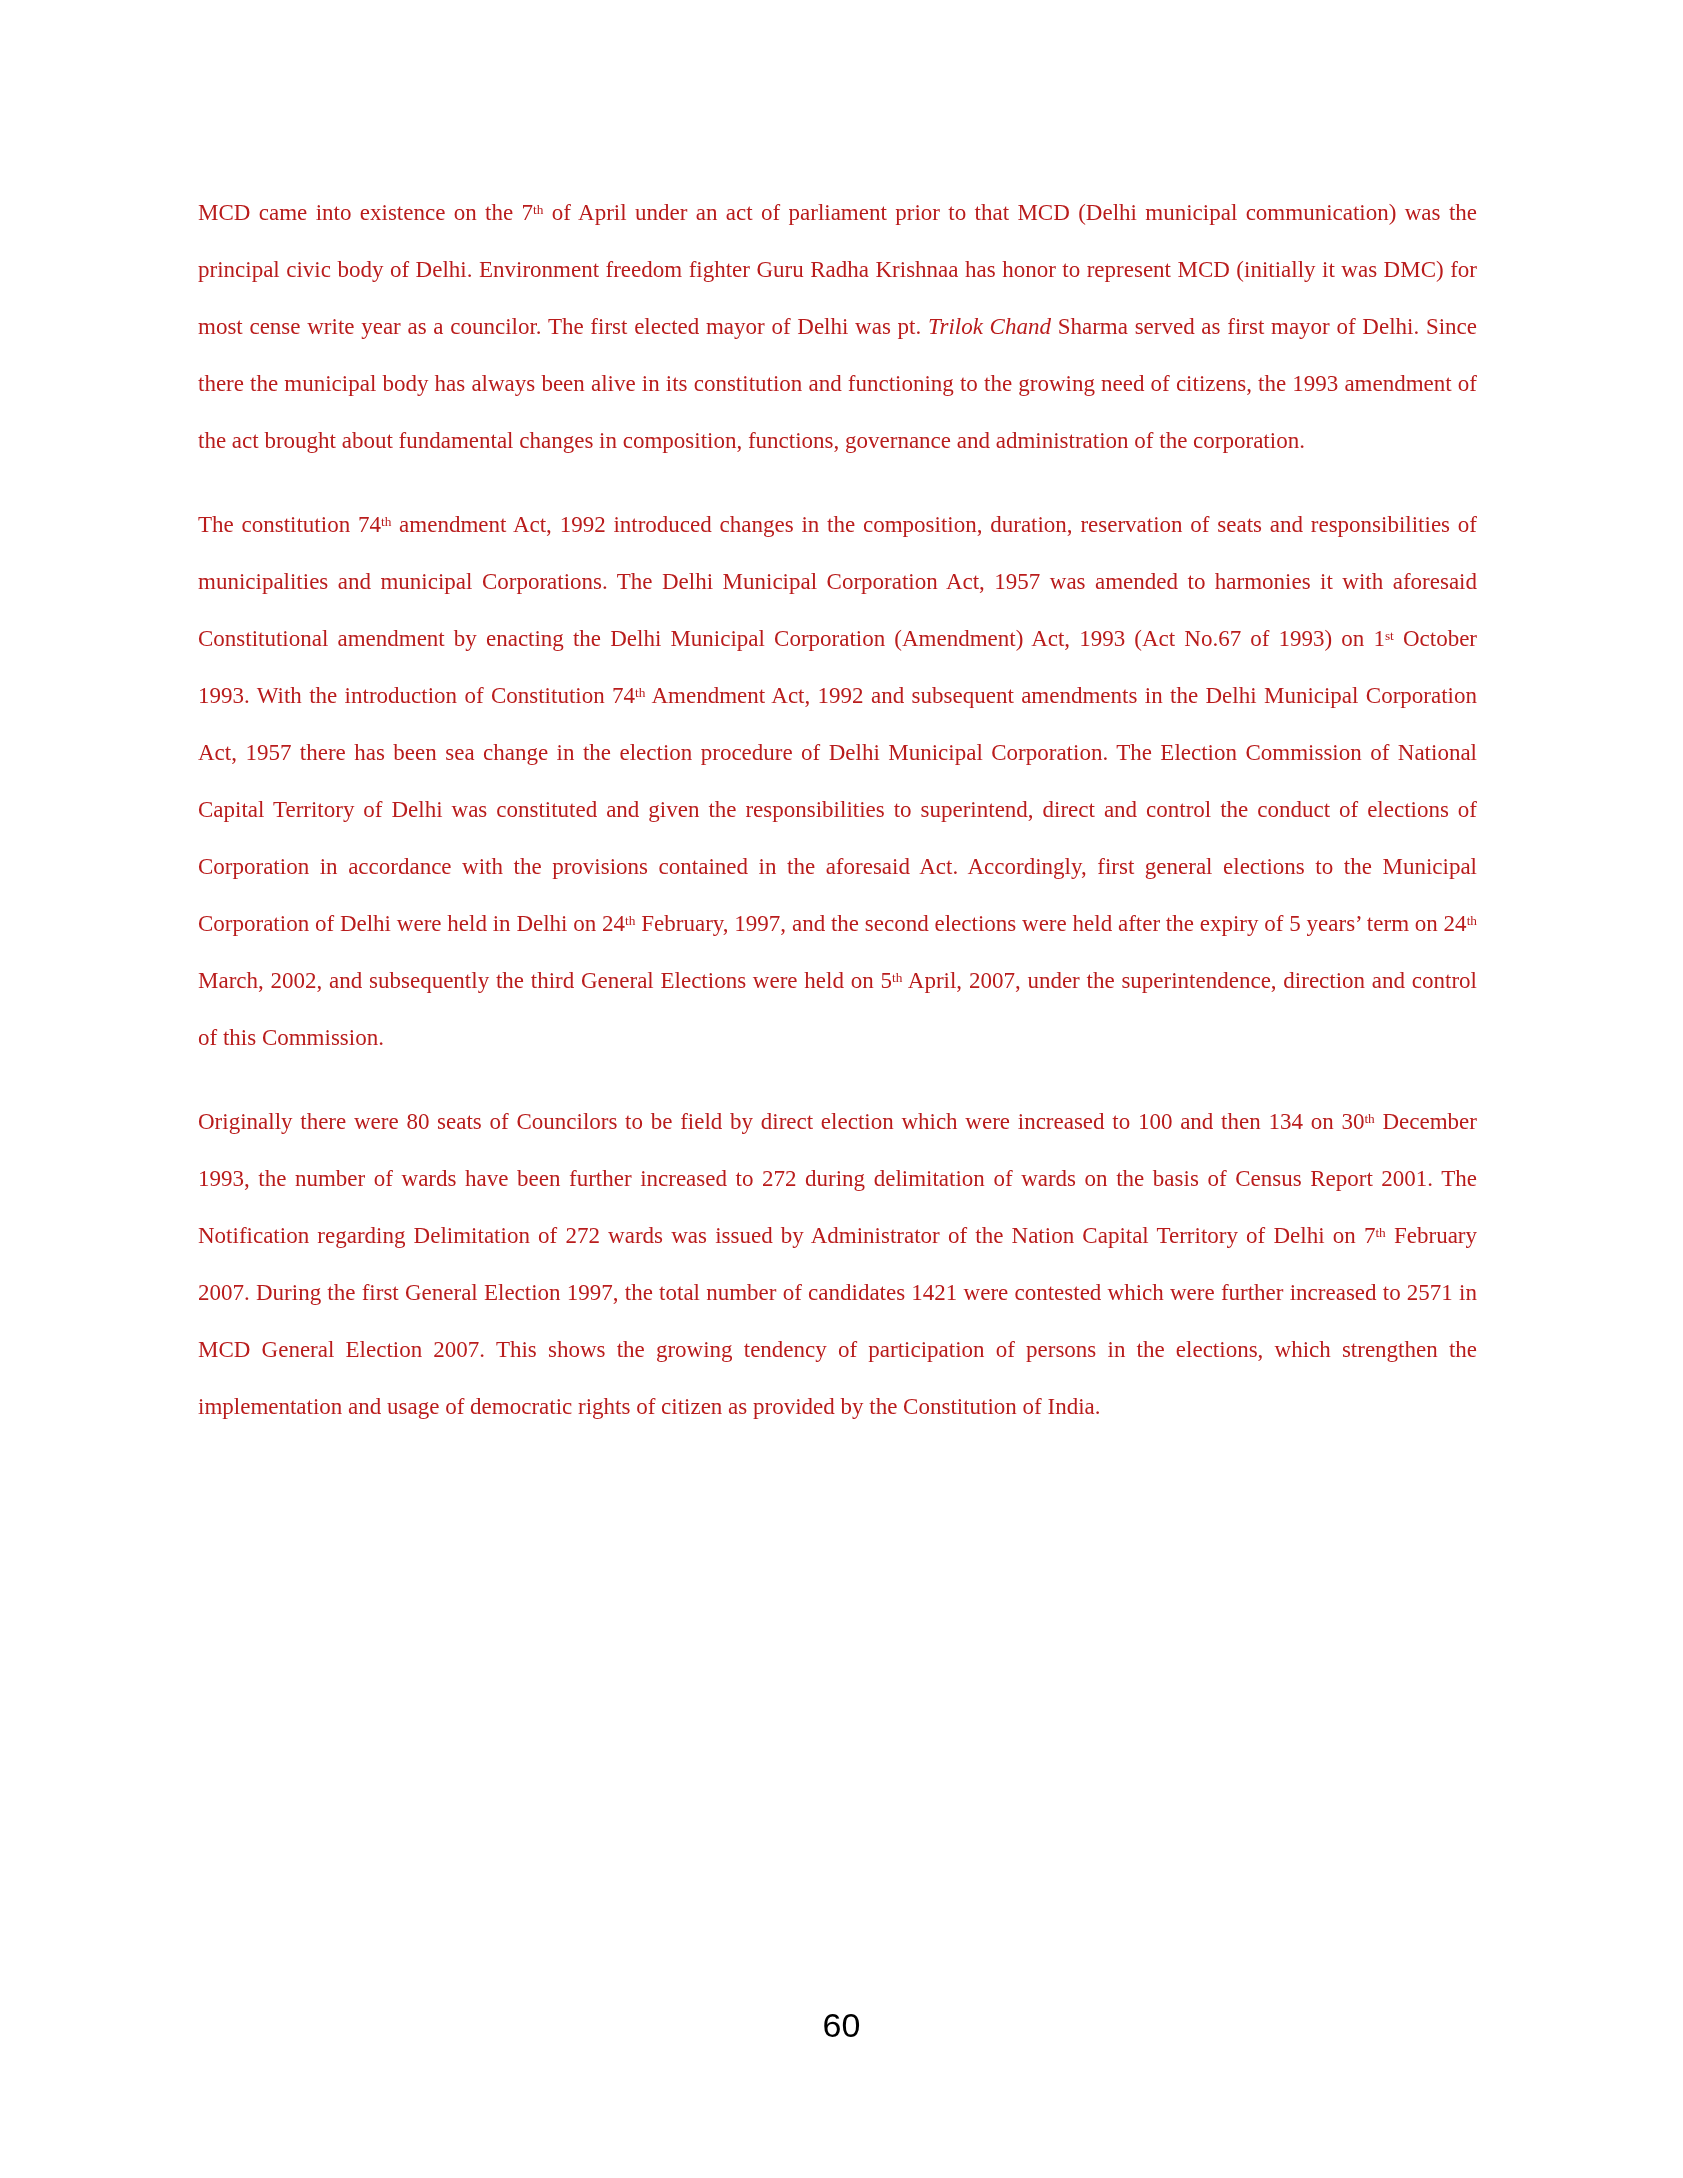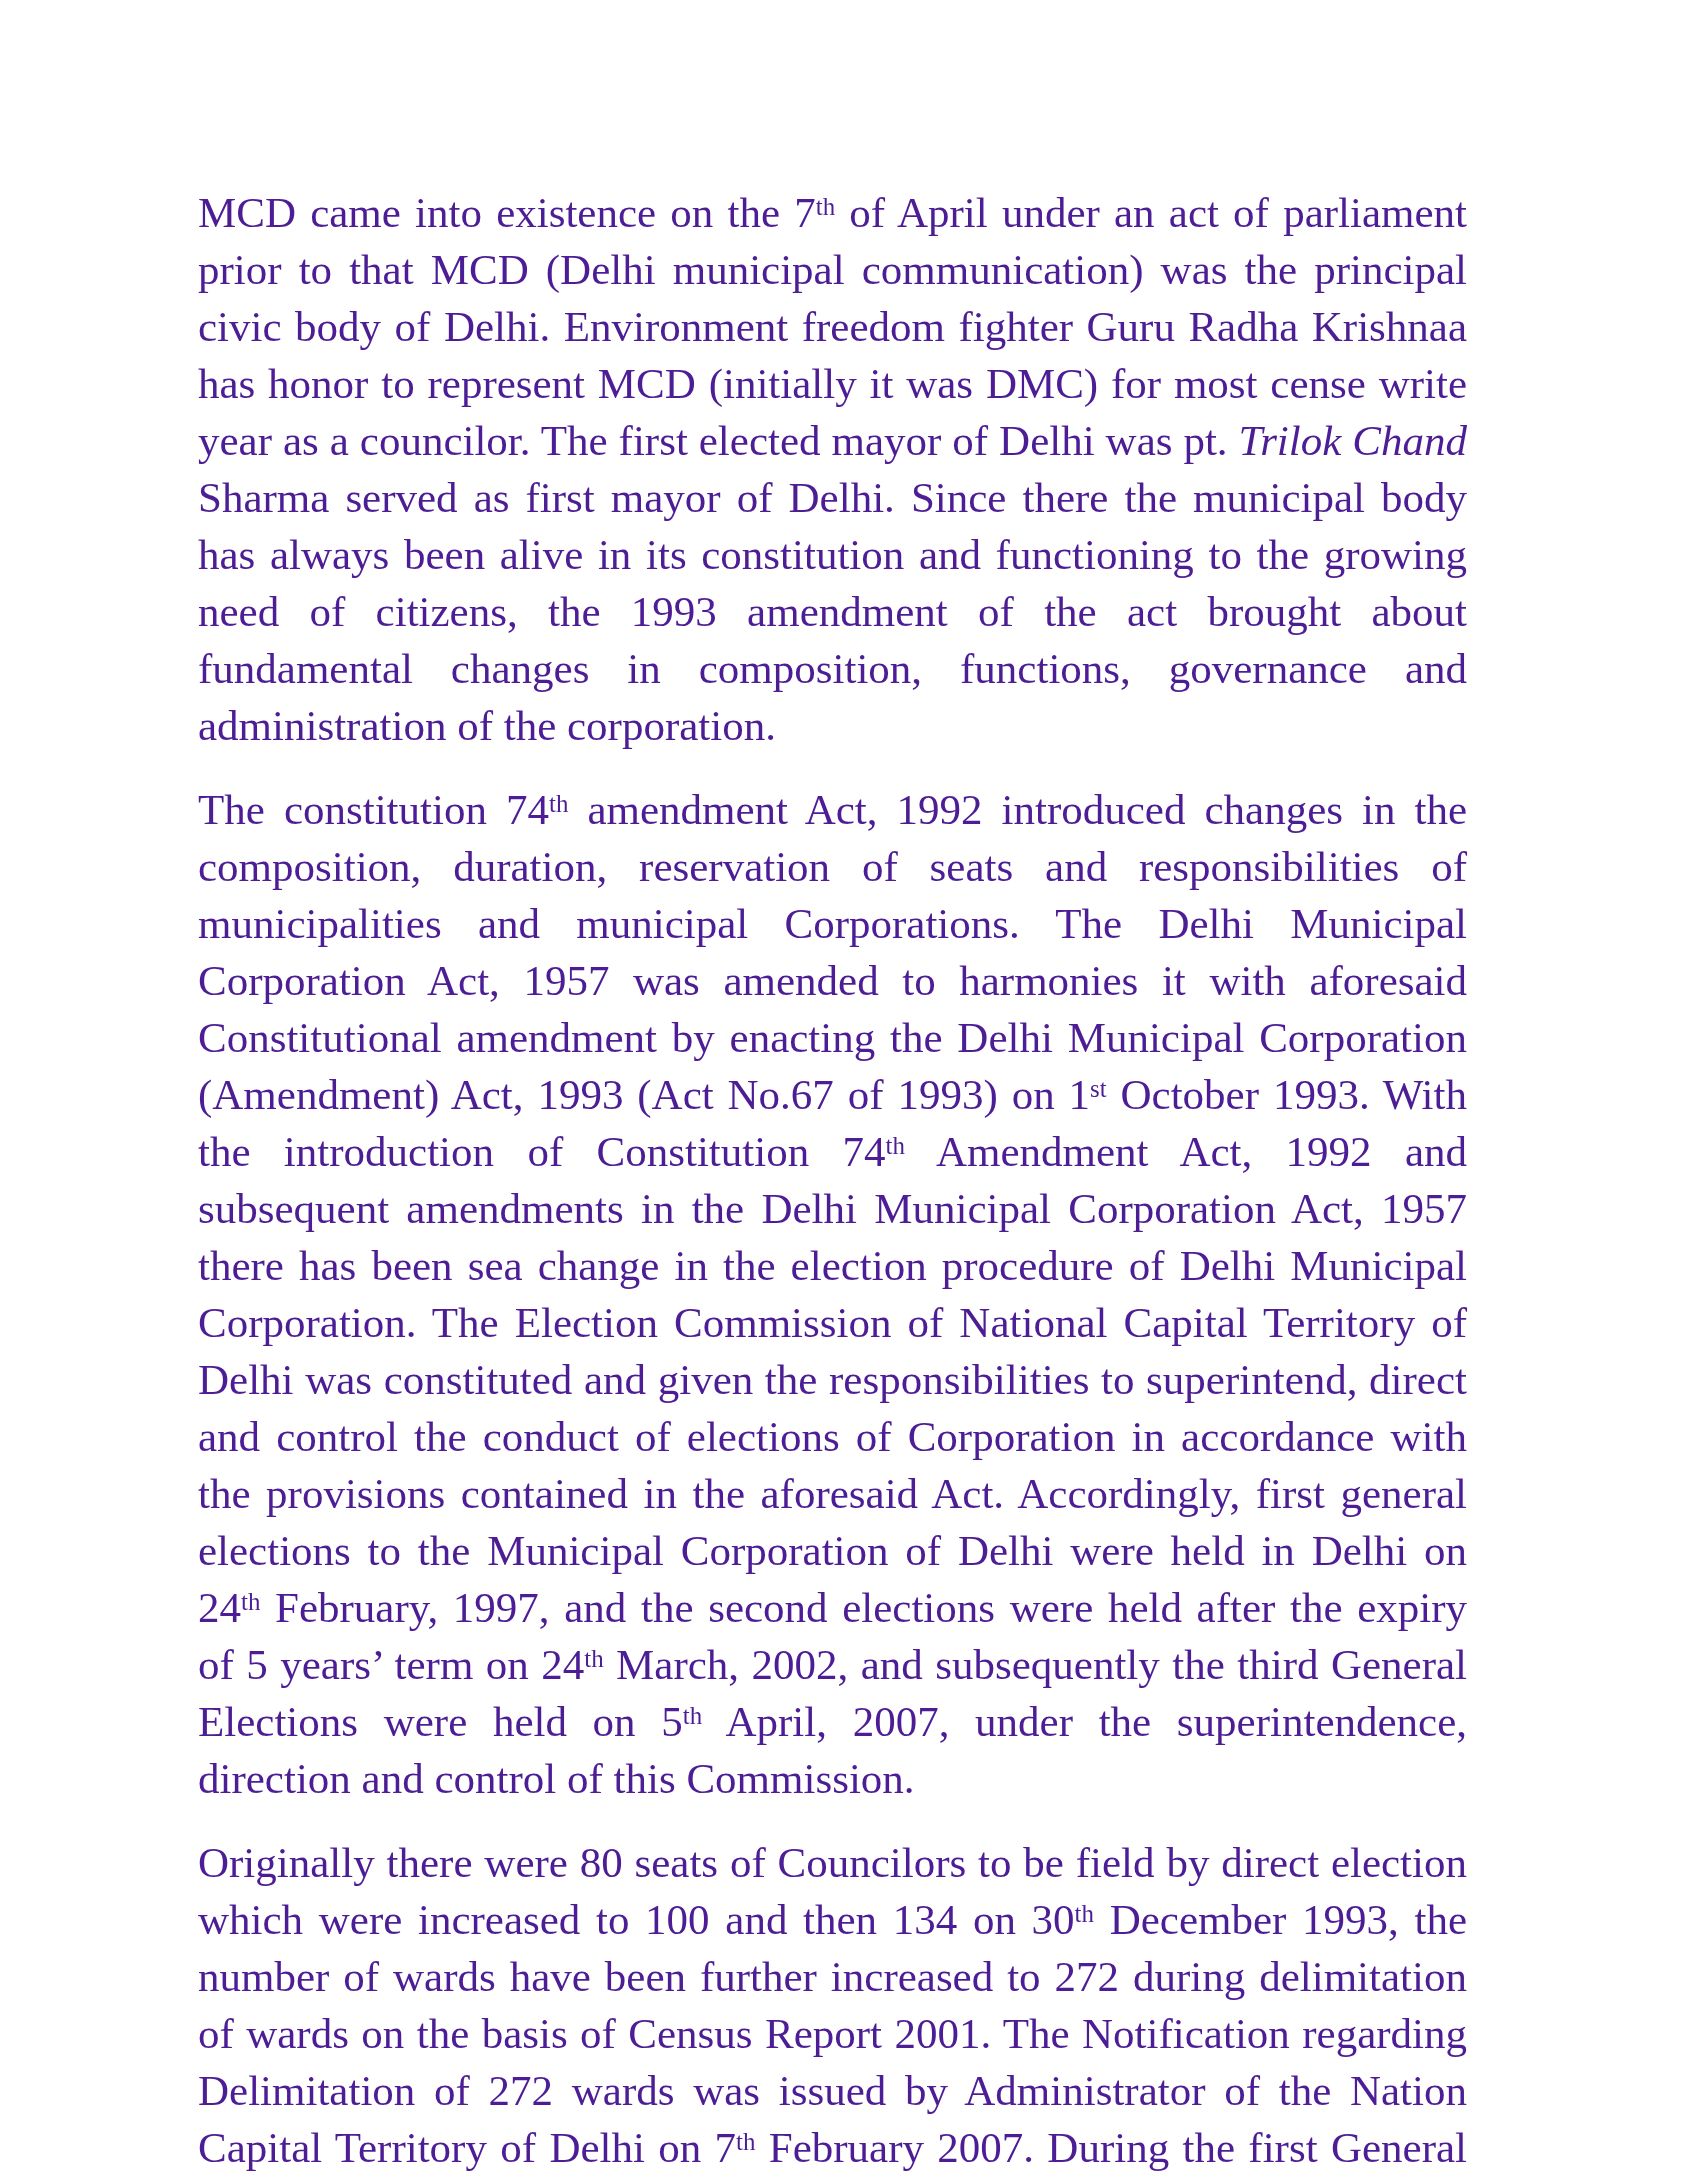--- a/index.html
+++ b/index.html
@@ -15,26 +15,26 @@
     color: #000000;
     overflow: hidden;
   }
   .doc-body {
     position: absolute;
     left: 198px;
     top: 184px;
     width: 1287px;
   }
   .para {
-    margin: 0 18px 27px 0;
+    margin: 0 8px 27px 0;
     font-family: "Liberation Serif", serif;
-    font-size: 43px;
+    font-size: 23px;
     line-height: 57px;
     text-align: justify;
-    color: #4c1d95;
+    color: #b91c1c;
   }
   .para:last-child {
     margin-bottom: 0;
     font-family: Liberation Serif, serif;
   }
   .run-sup {
     font-size: 0.58em;
     line-height: 0;
     position: relative;
     top: -0.48em;
@@ -56,14 +56,15 @@
 </style>
 </head>
 <body>
 
 <div class="page">
   <div class="doc-body">
       <p class="para"><span>MCD came into existence on the 7</span><sup class="run-sup">th</sup><span> of April under an act of parliament prior to that MCD (Delhi municipal communication) was the principal civic body of Delhi. Environment freedom fighter Guru Radha Krishnaa has honor to represent MCD (initially it was DMC) for most cense write year as a councilor. The first elected mayor of Delhi was pt. </span><em class="run-italic">Trilok Chand</em><span> Sharma served as first mayor of Delhi. Since there the municipal body has always been alive in its constitution and functioning to the growing need of citizens, the 1993 amendment of the act brought about fundamental changes in composition, functions, governance and administration of the corporation.</span></p>
       <p class="para"><span>The constitution 74</span><sup class="run-sup">th</sup><span> amendment Act, 1992 introduced changes in the composition, duration, reservation of seats and responsibilities of municipalities and municipal Corporations. The Delhi Municipal Corporation Act, 1957 was amended to harmonies it with aforesaid Constitutional amendment by enacting the Delhi Municipal Corporation (Amendment) Act, 1993 (Act No.67 of 1993) on 1</span><sup class="run-sup">st</sup><span> October 1993. With the introduction of Constitution 74</span><sup class="run-sup">th</sup><span> Amendment Act, 1992 and subsequent amendments in the Delhi Municipal Corporation Act, 1957 there has been sea change in the election procedure of Delhi Municipal Corporation. The Election Commission of National Capital Territory of Delhi was constituted and given the responsibilities to superintend, direct and control the conduct of elections of Corporation in accordance with the provisions contained in the aforesaid Act. Accordingly, first general elections to the Municipal Corporation of Delhi were held in Delhi on 24</span><sup class="run-sup">th</sup><span> February, 1997, and the second elections were held after the expiry of 5 years’ term on 24</span><sup class="run-sup">th</sup><span> March, 2002, and subsequently the third General Elections were held on 5</span><sup class="run-sup">th</sup><span> April, 2007, under the superintendence, direction and control of this Commission.</span></p>
       <p class="para"><span>Originally there were 80 seats of Councilors to be field by direct election which were increased to 100 and then 134 on 30</span><sup class="run-sup">th</sup><span> December 1993, the number of wards have been further increased to 272 during delimitation of wards on the basis of Census Report 2001. The Notification regarding Delimitation of 272 wards was issued by Administrator of the Nation Capital Territory of Delhi on 7</span><sup class="run-sup">th</sup><span> February 2007. During the first General Election 1997, the total number of candidates 1421 were contested which were further increased to 2571 in MCD General Election 2007. This shows the growing tendency of participation of persons in the elections, which strengthen the implementation and usage of democratic rights of citizen as provided by the Constitution of India.</span></p>
     </div>
+  <div class="page-number">60</div>
 </div>
 
 
 </body></html>

